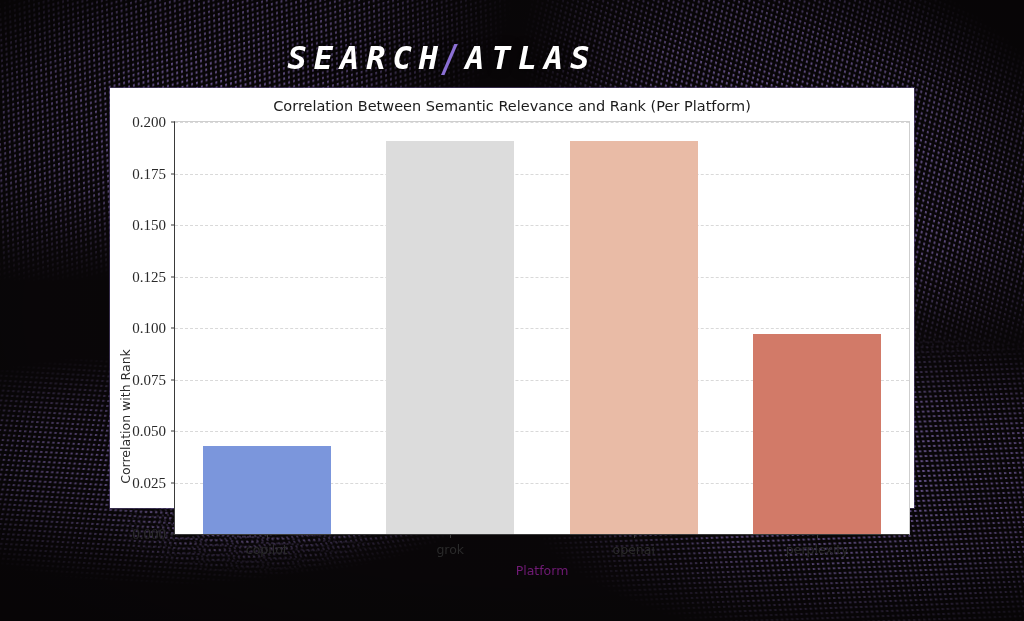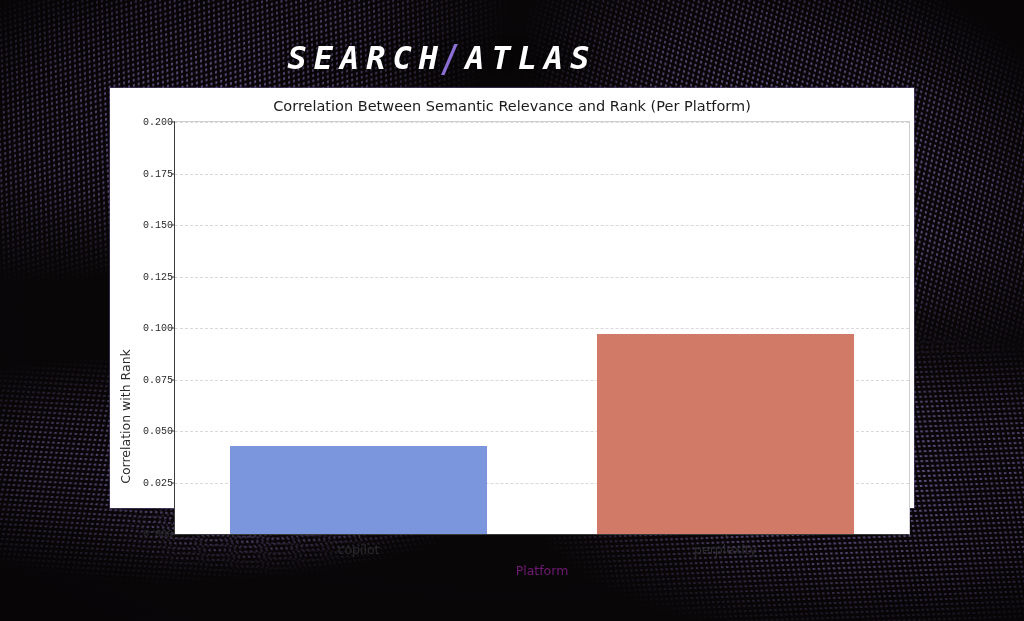--- a/index.html
+++ b/index.html
@@ -148,26 +148,26 @@
     position: absolute;
     left: 0; right: 0;
     height: 0;
     border-top: 1px dashed #d8d8d8;
     opacity: 0.95;
   }
 
   .ytick-label {
     position: absolute;
     right: 100%;
-    margin-right: 2px;
+    margin-right: 9px;
     transform: translateY(-50%);
-    font-size: 10px;
+    font-size: 15px;
     color: #2a2a2a;
     white-space: nowrap;
-    font-family: Liberation Mono, monospace;
+    font-family: Liberation Serif, serif;
   }
   .ytick-mark {
     position: absolute;
     right: 100%;
     width: 4px;
     height: 0;
     border-top: 1.3px solid #3a3a3a;
     transform: translateY(-50%);
   }
 
@@ -287,20 +287,30 @@
         <div class="ytick-mark" style="top: 0%;"></div>
         <div class="ytick-label" style="top: 0%;">0.200</div>
       </div>
     <div id="bars">
         <div class="bar-slot">
           <div class="bar" title="copilot: 0.0425" style="height: 21.25%; background: rgb(123, 150, 220);"></div>
           <div class="xtick-mark"></div>
           <div class="xtick-label">copilot</div>
         </div>
         <div class="bar-slot">
+          <div class="bar" title="grok: 0.191" style="height: 95.5%; background: rgb(220, 220, 220);"></div>
+          <div class="xtick-mark"></div>
+          <div class="xtick-label">grok</div>
+        </div>
+        <div class="bar-slot">
+          <div class="bar" title="openai: 0.191" style="height: 95.5%; background: rgb(233, 187, 166);"></div>
+          <div class="xtick-mark"></div>
+          <div class="xtick-label">openai</div>
+        </div>
+        <div class="bar-slot">
           <div class="bar" title="perplexity: 0.097" style="height: 48.5%; background: rgb(210, 122, 104);"></div>
           <div class="xtick-mark"></div>
           <div class="xtick-label">perplexity</div>
         </div>
       </div>
   </div>
 
   <div id="xaxis-label">Platform</div>
   <div id="yaxis-label">
     <span>Correlation with Rank</span>

